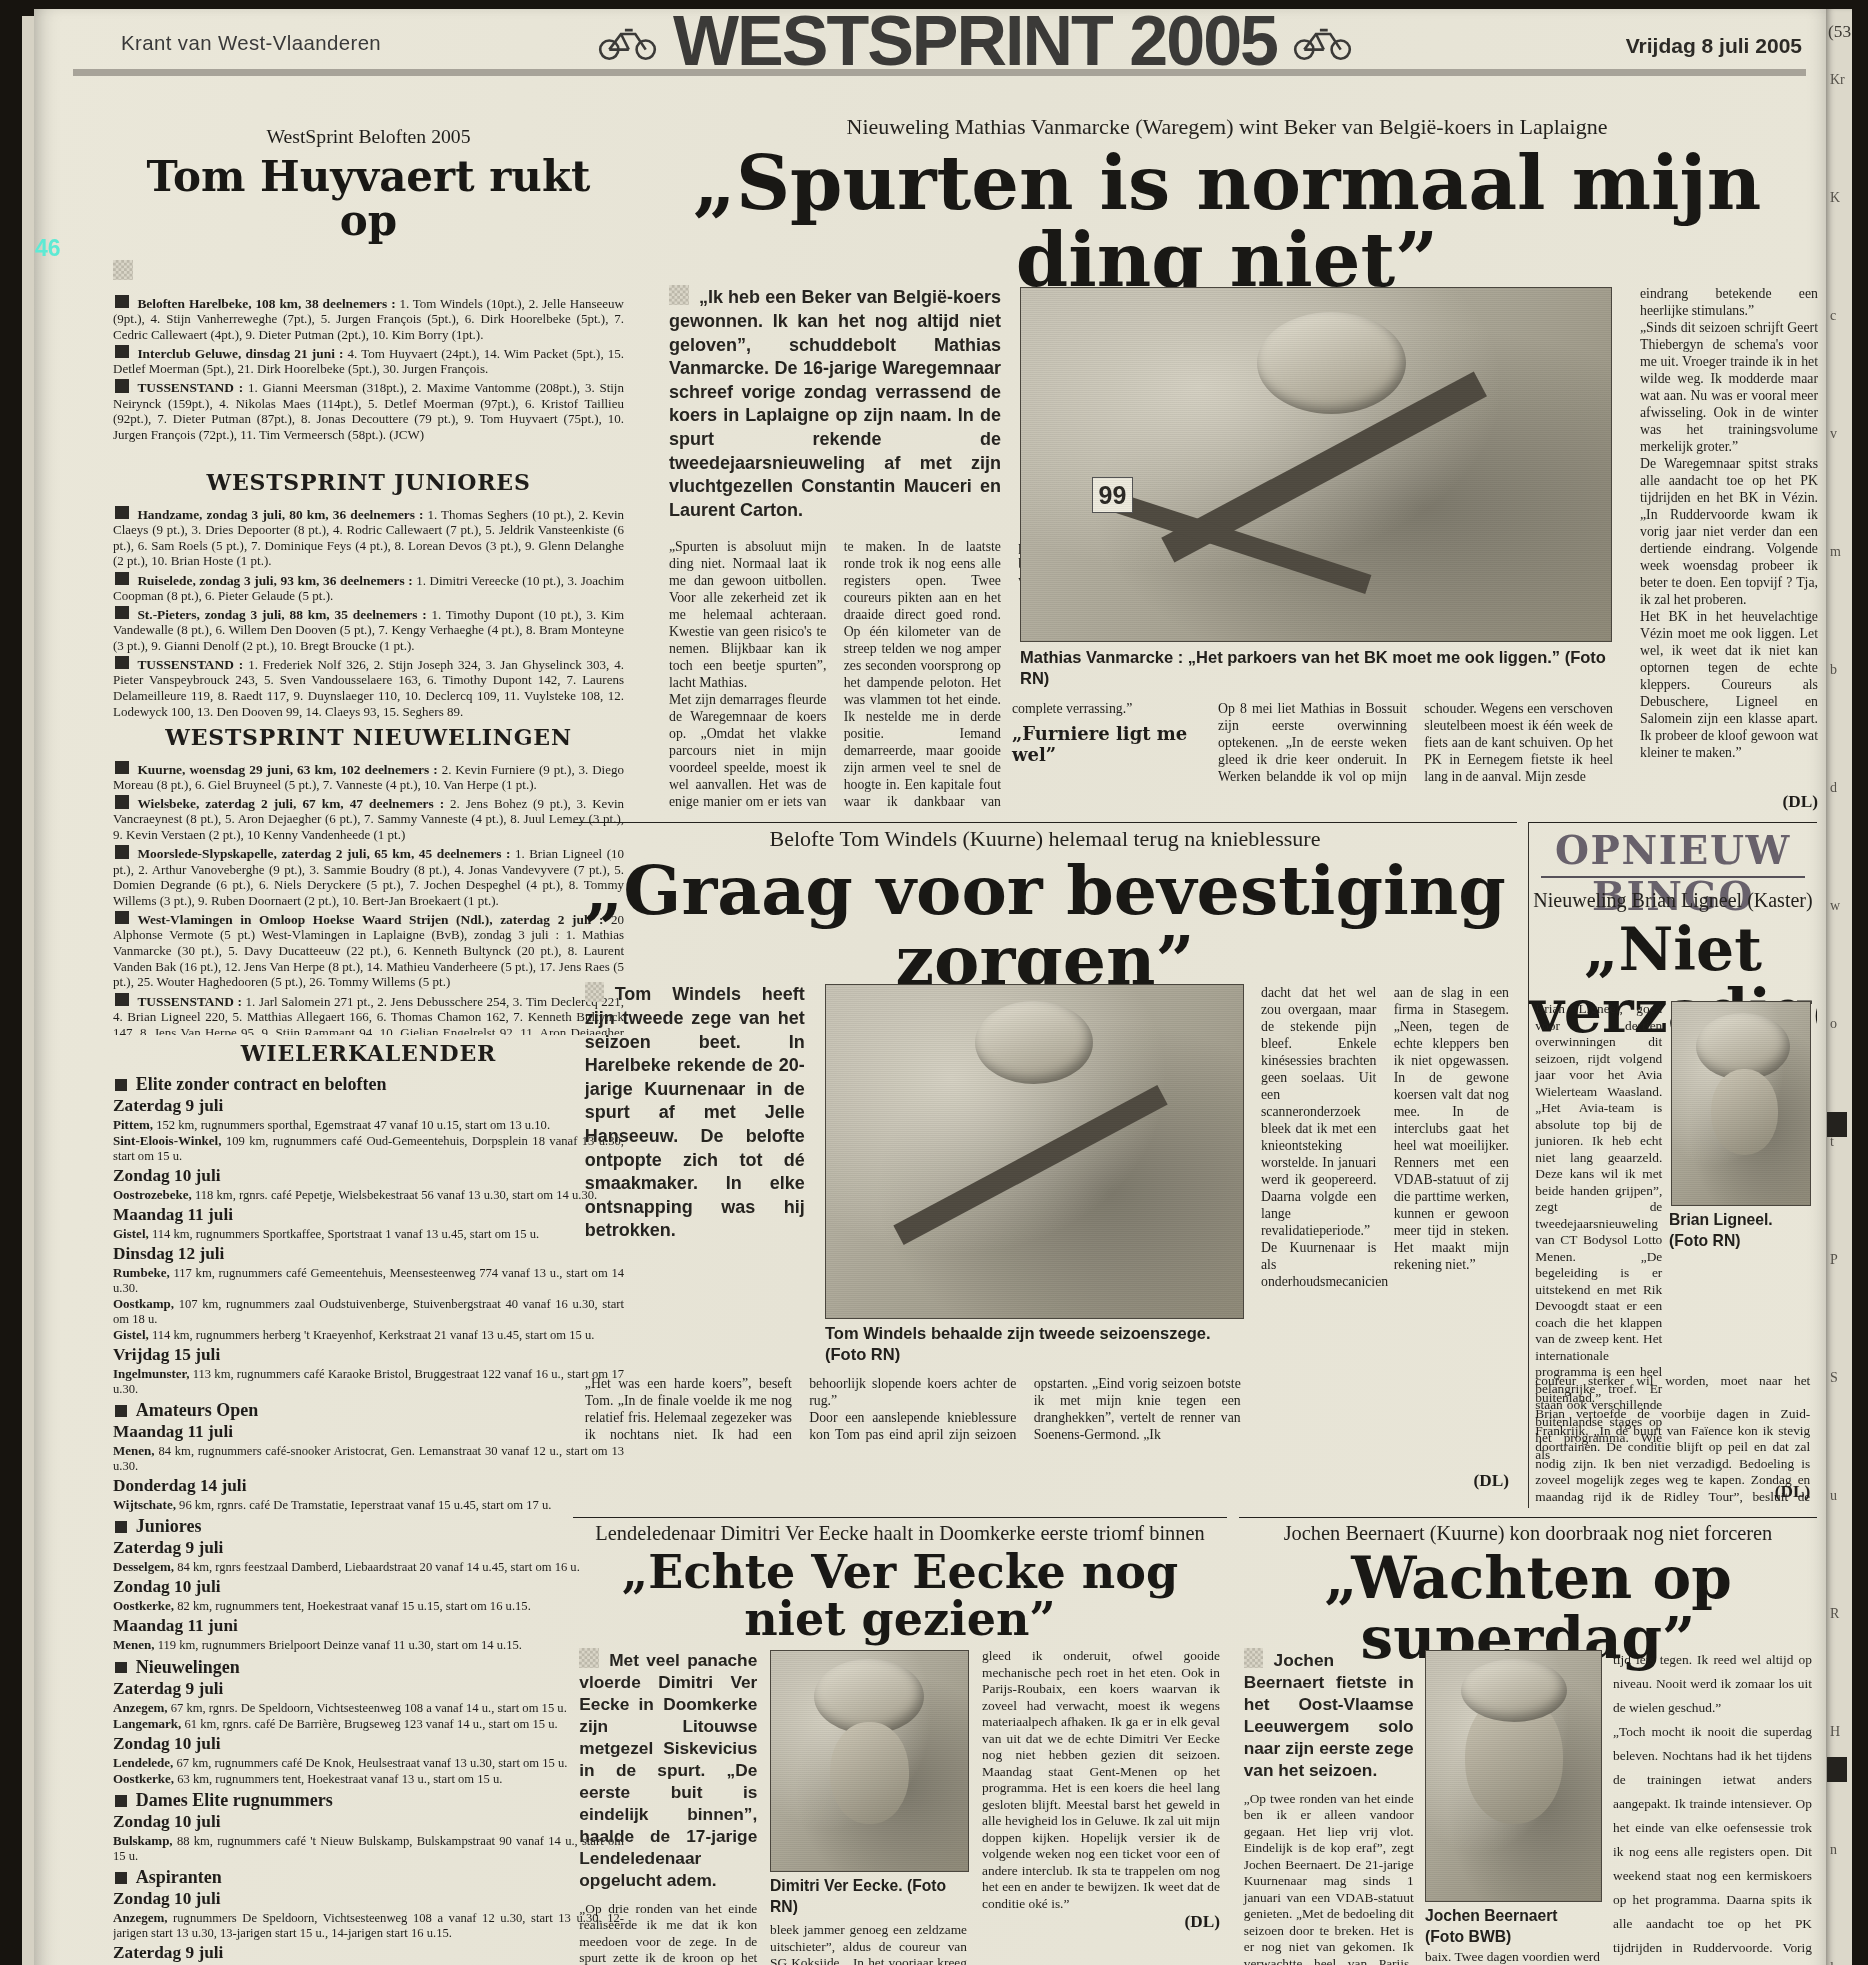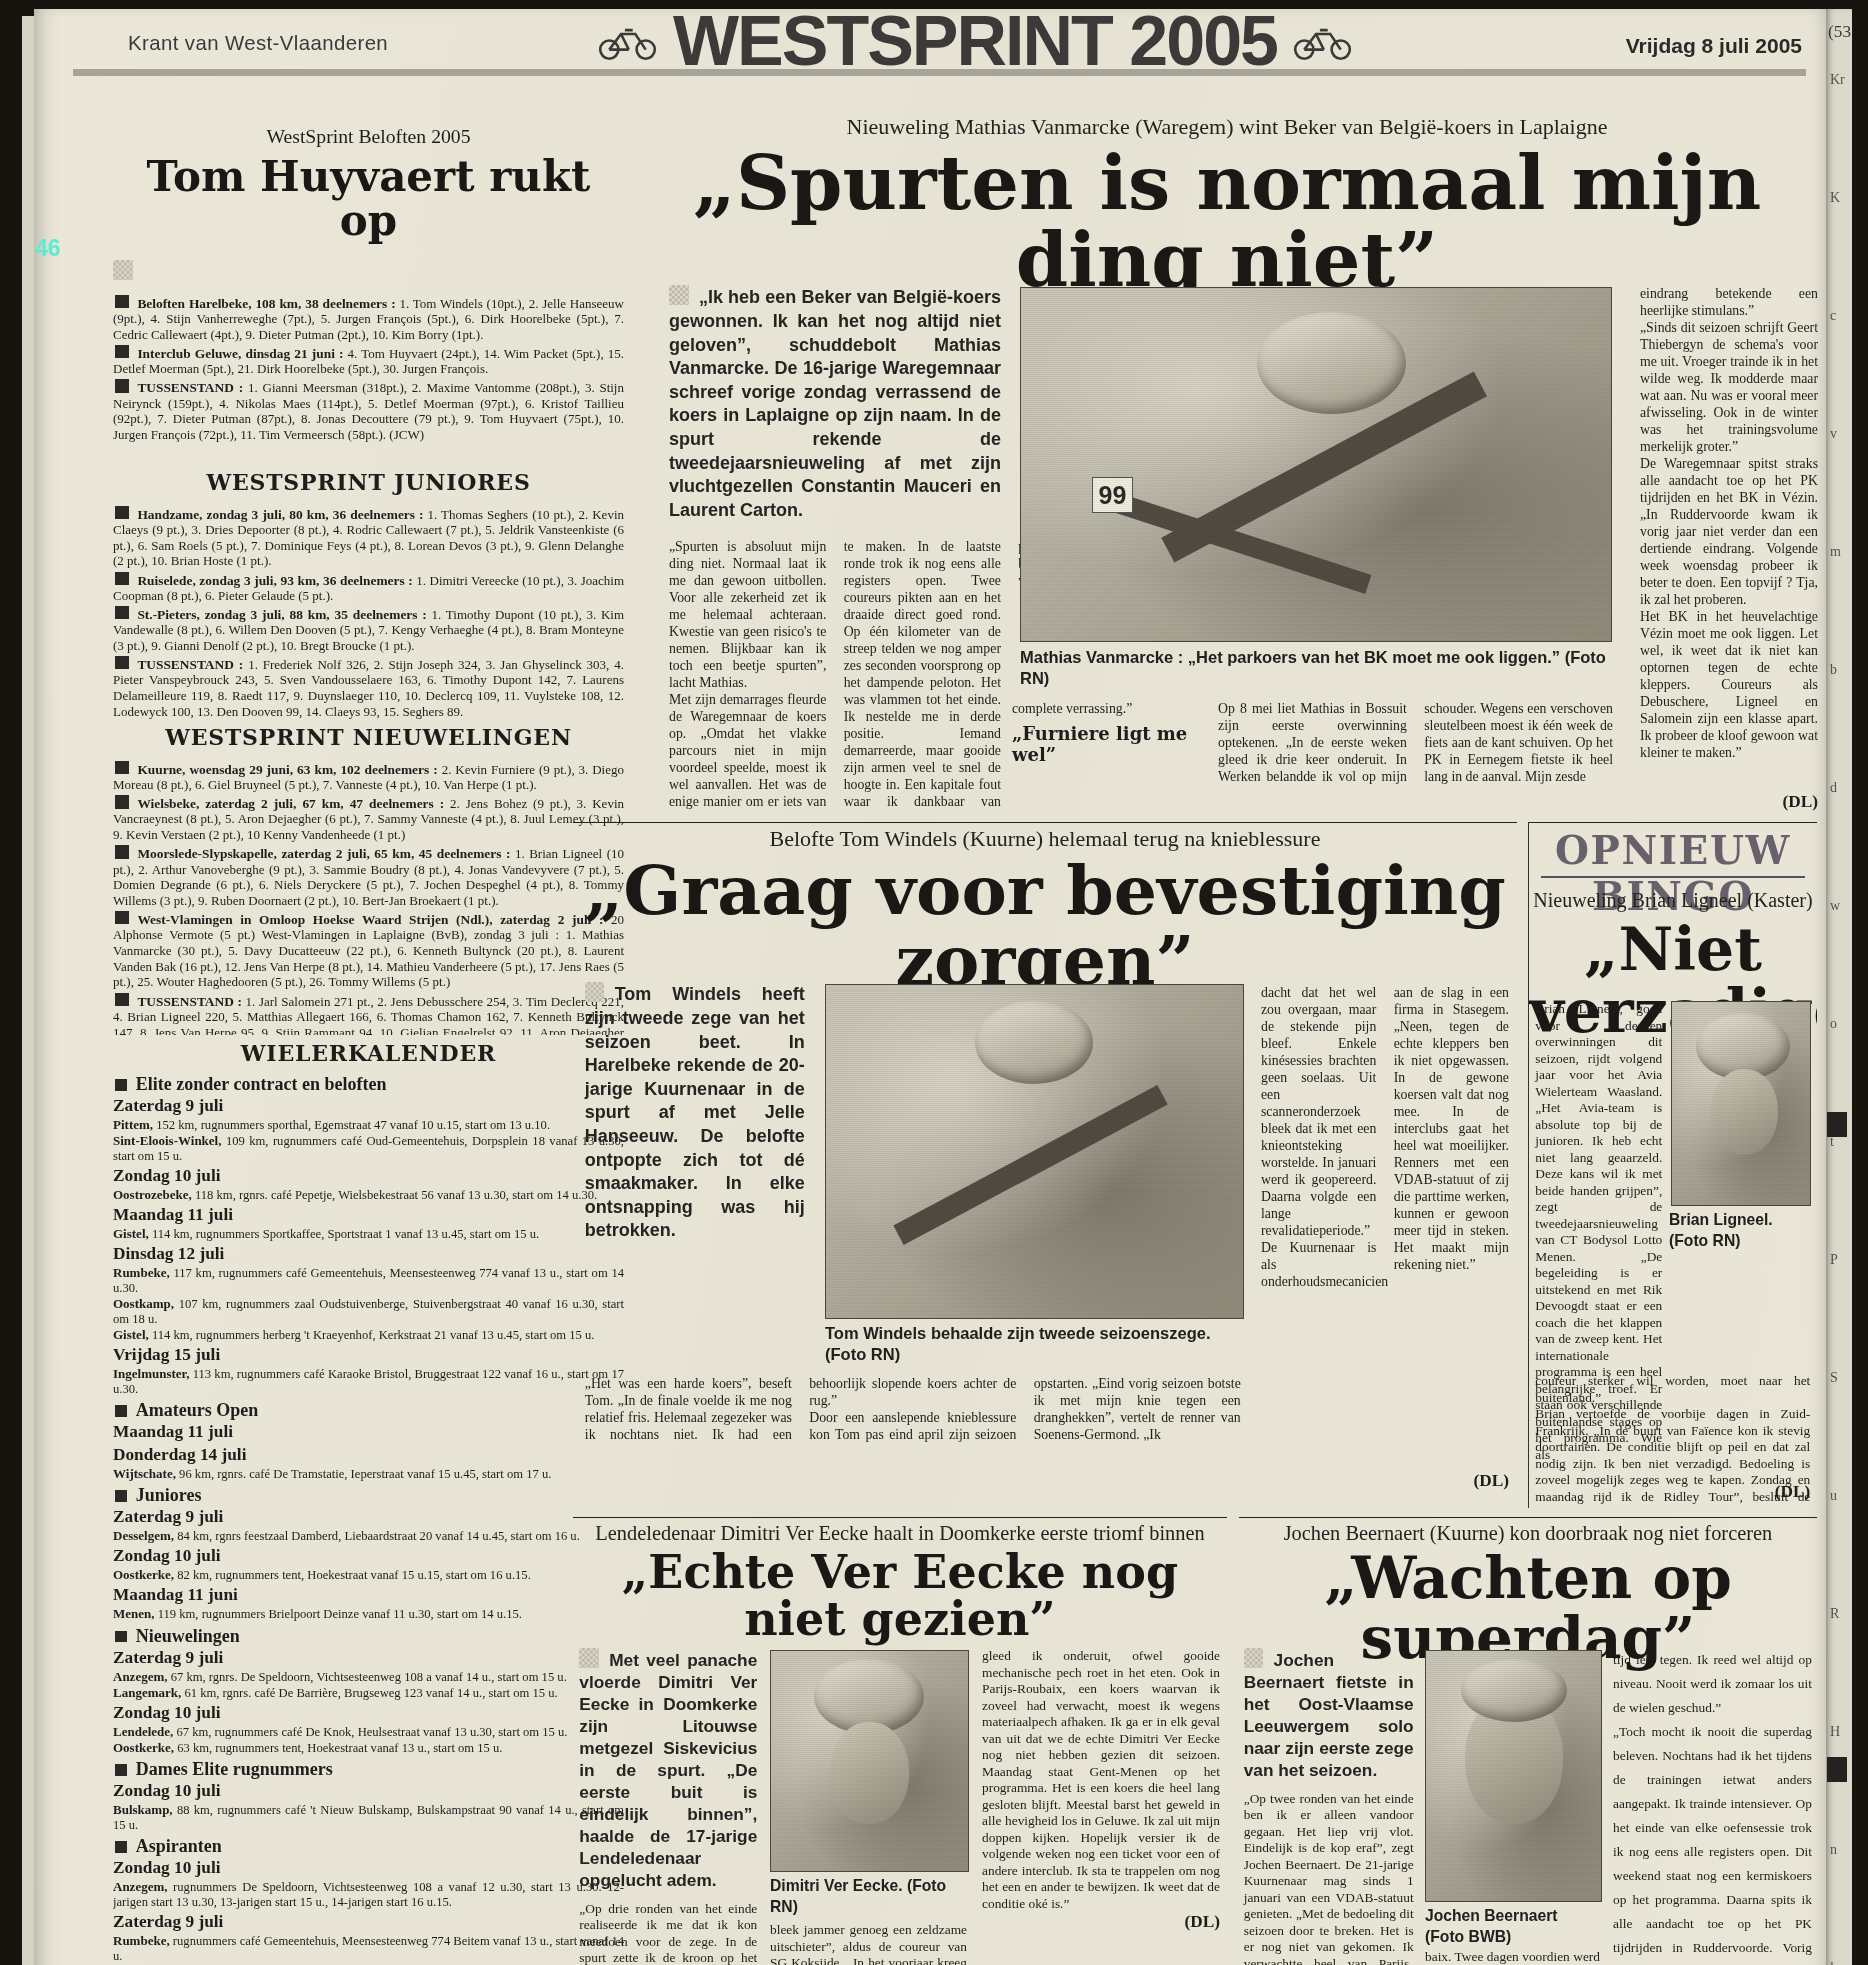--- a/index.html
+++ b/index.html
@@ -6,21 +6,21 @@
   body{width:1869px;height:2563px;position:relative;background:#17140f;font-family:"Liberation Serif",serif;color:#1f1d1a;}
   .paper{position:absolute;left:34px;top:9.4px;width:1792px;height:2504px;background:linear-gradient(100deg,#eae7d9 0%,#e6e3d5 45%,#e9e6d8 100%);overflow:hidden;box-shadow:inset 15.7px 0 23.6px -15.7px rgba(0,0,0,.35), inset -11.8px 0 19.7px -13.8px rgba(0,0,0,.25);}
   .sliver-left{position:absolute;left:22px;top:15.7px;width:11.8px;height:2492px;background:#d6d2c4;}
   .edge-right{position:absolute;left:1826px;top:9.4px;width:26px;height:2504px;background:#dcd8ca;box-shadow:inset 5.5px 0 7px -3.9px rgba(0,0,0,.45);}
   .corner-no{position:absolute;left:1828px;top:22px;font:17.3px "Liberation Serif",serif;color:#3c3933;}
   .edge-ch{height:118px;font:14px "Liberation Serif",serif;color:#55514a;padding-left:3.9px;}
   .edge-tab{position:absolute;width:20.4px;height:25px;background:#24221e;left:1827px;}
   .pageno{position:absolute;left:35px;top:235px;font:700 23px "Liberation Sans",sans-serif;color:#5eead4;z-index:4;}
 
   
-  .brand{position:absolute;left:94px;top:23px;font:20.4px "Liberation Sans",sans-serif;color:#3a3a3a;letter-spacing:0.4px;}
+  .brand{position:absolute;left:87px;top:23px;font:20.4px "Liberation Sans",sans-serif;color:#3a3a3a;letter-spacing:0.4px;}
   .masthead{position:absolute;left:550px;top:-8.6px;width:739px;text-align:center;white-space:nowrap;}
   .masthead .mtxt{font:900 70px "Liberation Sans",sans-serif;color:#3b3a38;letter-spacing:-2px;vertical-align:middle;}
   .bike{display:inline-block;vertical-align:middle;margin:0 10.2px;}
   .issue-date{position:absolute;left:1509px;top:25px;width:259px;text-align:right;font:700 21px "Liberation Sans",sans-serif;color:#2c2a26;}
   .headrule{position:absolute;left:39px;top:60px;width:1733px;height:7px;background:#a7a399;}
 
   
   .ov{position:absolute;width:100%;text-align:center;font:22px "Liberation Serif",serif;color:#24221e;}
   .hl{position:absolute;width:100%;text-align:center;font:700 75px "DejaVu Serif",serif;color:#191815;line-height:1.02;}
   .lead{font:700 18px/23.6px "Liberation Sans",sans-serif;color:#262420;text-align:justify;}
@@ -133,20 +133,21 @@
         <p class="cal cal-day"><b>Maandag 11 juli</b> <span></span></p>
         <p class="cal cal-ev"><b>Gistel,</b> <span>114 km, rugnummers Sportkaffee, Sportstraat 1 vanaf 13 u.45, start om 15 u.</span></p>
         <p class="cal cal-day"><b>Dinsdag 12 juli</b> <span></span></p>
         <p class="cal cal-ev"><b>Rumbeke,</b> <span>117 km, rugnummers café Gemeentehuis, Meensesteenweg 774 vanaf 13 u., start om 14 u.30.</span></p>
         <p class="cal cal-ev"><b>Oostkamp,</b> <span>107 km, rugnummers zaal Oudstuivenberge, Stuivenbergstraat 40 vanaf 16 u.30, start om 18 u.</span></p>
         <p class="cal cal-ev"><b>Gistel,</b> <span>114 km, rugnummers herberg 't Kraeyenhof, Kerkstraat 21 vanaf 13 u.45, start om 15 u.</span></p>
         <p class="cal cal-day"><b>Vrijdag 15 juli</b> <span></span></p>
         <p class="cal cal-ev"><b>Ingelmunster,</b> <span>113 km, rugnummers café Karaoke Bristol, Bruggestraat 122 vanaf 16 u., start om 17 u.30.</span></p>
         <p class="cal cal-cat"><span class="sq"></span><b>Amateurs Open</b> <span></span></p>
         <p class="cal cal-day"><b>Maandag 11 juli</b> <span></span></p>
+        <p class="cal cal-ev"><b>Menen,</b> <span>84 km, rugnummers café-snooker Aristocrat, Gen. Lemanstraat 30 vanaf 12 u., start om 13 u.30.</span></p>
         <p class="cal cal-day"><b>Donderdag 14 juli</b> <span></span></p>
         <p class="cal cal-ev"><b>Wijtschate,</b> <span>96 km, rgnrs. café De Tramstatie, Ieperstraat vanaf 15 u.45, start om 17 u.</span></p>
         <p class="cal cal-cat"><span class="sq"></span><b>Juniores</b> <span></span></p>
         <p class="cal cal-day"><b>Zaterdag 9 juli</b> <span></span></p>
         <p class="cal cal-ev"><b>Desselgem,</b> <span>84 km, rgnrs feestzaal Damberd, Liebaardstraat 20 vanaf 14 u.45, start om 16 u.</span></p>
         <p class="cal cal-day"><b>Zondag 10 juli</b> <span></span></p>
         <p class="cal cal-ev"><b>Oostkerke,</b> <span>82 km, rugnummers tent, Hoekestraat vanaf 15 u.15, start om 16 u.15.</span></p>
         <p class="cal cal-day"><b>Maandag 11 juni</b> <span></span></p>
         <p class="cal cal-ev"><b>Menen,</b> <span>119 km, rugnummers Brielpoort Deinze vanaf 11 u.30, start om 14 u.15.</span></p>
         <p class="cal cal-cat"><span class="sq"></span><b>Nieuwelingen</b> <span></span></p>

